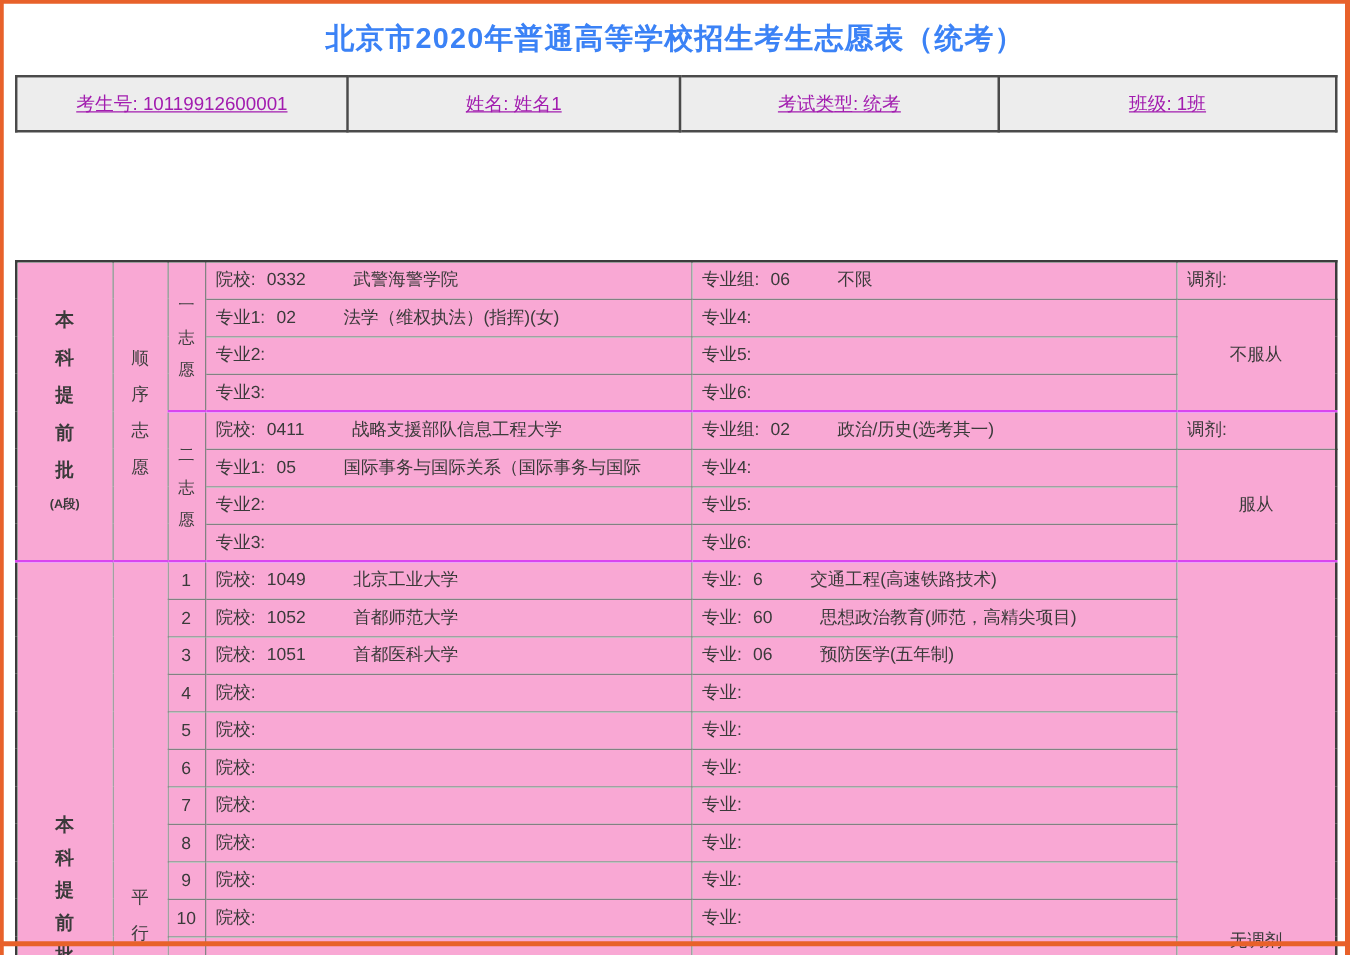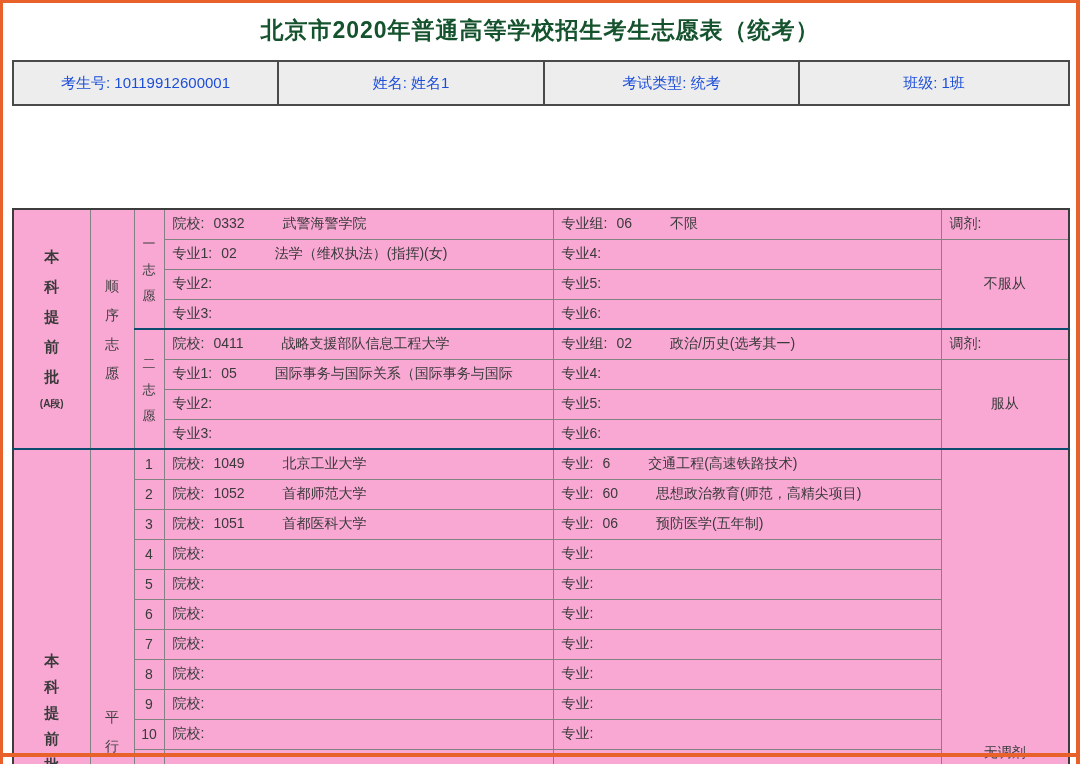--- a/index.html
+++ b/index.html
@@ -3,31 +3,31 @@
 <meta charset="utf-8">
 <style>
   html,body{margin:0;padding:0;background:#fff;}
   body{font-family:"Liberation Sans",sans-serif;}
   .page{position:relative;width:1080px;height:764px;background:#fff;overflow:hidden;color:#3a3a3a;}
   .frame{position:absolute;background:#e8612a;z-index:30;}
   .frame.f-top{left:0;top:0;width:1080px;height:3px;}
   .frame.f-left{left:0;top:0;width:3px;height:764px;}
   .frame.f-right{right:0;top:0;width:4px;height:764px;}
   .frame.f-bottom{left:0;top:753px;width:1080px;height:4px;}
-  .title{position:absolute;left:0;top:3px;width:100%;height:54px;display:flex;align-items:center;justify-content:center;font-size:23px;font-weight:bold;color:#14532d;letter-spacing:1px;}
+  .title{position:absolute;left:0;top:3px;width:100%;height:54px;display:flex;align-items:center;justify-content:center;font-size:23px;font-weight:bold;color:#3b82f6;letter-spacing:1px;}
   table{border-collapse:collapse;table-layout:fixed;}
   .info{position:absolute;left:12px;top:60px;width:1056px;}
-  .info td{border:2px solid #4a4a4a;background:#ededed;text-align:center;font-size:15px;color:#1d4ed8;overflow:hidden;white-space:nowrap;}
+  .info td{border:2px solid #4a4a4a;background:#ededed;text-align:center;font-size:15px;color:#a21caf;overflow:hidden;white-space:nowrap;text-decoration:underline;}
   .info tr.r1{height:44px;}
   .info tr.r2{height:50px;}
   .info tr.r3{height:48px;}
   .main{position:absolute;left:12px;top:208px;width:1056px;border:2px solid #3c3c3c;font-size:14px;}
   .main td{border:1px solid #828282;background:#f9a8d4;vertical-align:middle;overflow:hidden;white-space:nowrap;}
   .main tr{height:30px;}
-  .main tr.sep td{border-top:2px solid #0c4a6e;margin-left:28px;}
+  .main tr.sep td{border-top:2px solid #d946ef;margin-left:28px;}
   td.data{padding-left:8px;text-align:left;}
   td.cnum{text-align:center;}
   td.vmid{text-align:center;vertical-align:middle;}
   td.center{text-align:center;}
   .vstack{display:flex;flex-direction:column;align-items:center;line-height:1;}
   .batch{font-weight:bold;font-size:15px;gap:15px;}
   .batch .aseg{font-size:10px;}
   .order{font-size:14px;gap:15px;color:#3f3f3f;}
   .rank{font-size:13px;gap:13px;color:#3f3f3f;}
   .code{margin-left:9px;}

